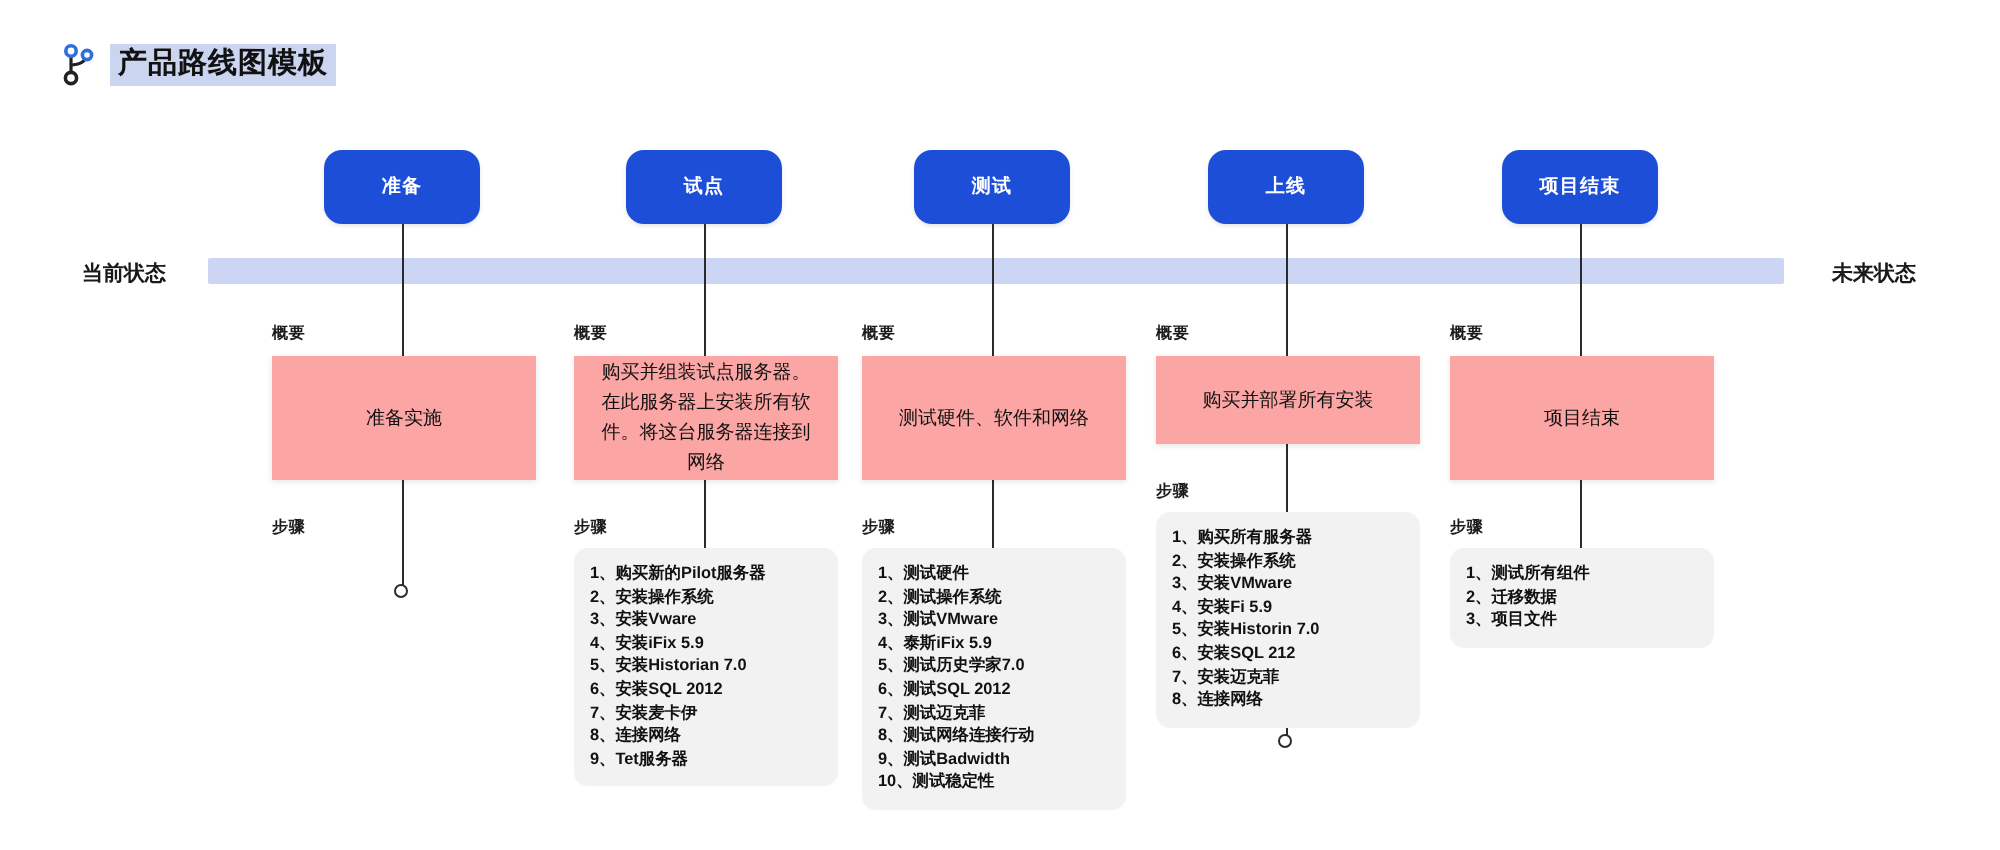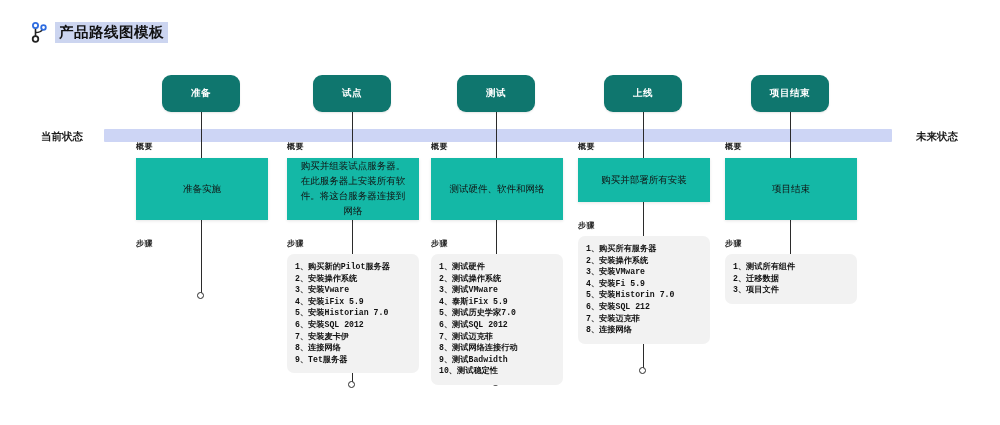--- a/index.html
+++ b/index.html
@@ -78,21 +78,21 @@
     top: 0;
     width: 146px;
   }
   .phase-pill {
     position: absolute;
     top: 75px;
     left: 0;
     width: 78px;
     height: 37px;
     margin-left: 34px;
-    background: #0f766e;
+    background: #1d4ed8;
     border-radius: 9px;
     color: #ffffff;
     font-size: 9.5px;
     font-weight: bold;
     letter-spacing: 0.6px;
     display: flex;
     align-items: center;
     justify-content: center;
     box-shadow: 0 1px 2px rgba(0,0,0,0.10);
   }
@@ -110,33 +110,32 @@
     height: 7px;
     border: 1.6px solid #2b2b2b;
     border-radius: 50%;
     background: #ffffff;
     box-sizing: border-box;
   }
 
   .card {
     position: absolute;
     left: 8px;
-    top: 141px;
+    top: 161px;
     width: 132px;
-    font-family: Liberation Mono, monospace;
   }
   .card-head {
     font-size: 8px;
     font-weight: bold;
     color: #1b1b1b;
     margin-bottom: 6px;
     letter-spacing: 0.4px;
   }
   .summary-box {
-    background: #14b8a6;
+    background: #fca5a5;
     color: #111111;
     font-size: 9.5px;
     line-height: 15px;
     text-align: center;
     padding: 8px 10px;
     display: flex;
     align-items: center;
     justify-content: center;
     box-sizing: border-box;
     box-shadow: 0 1px 3px rgba(0,0,0,0.10);

